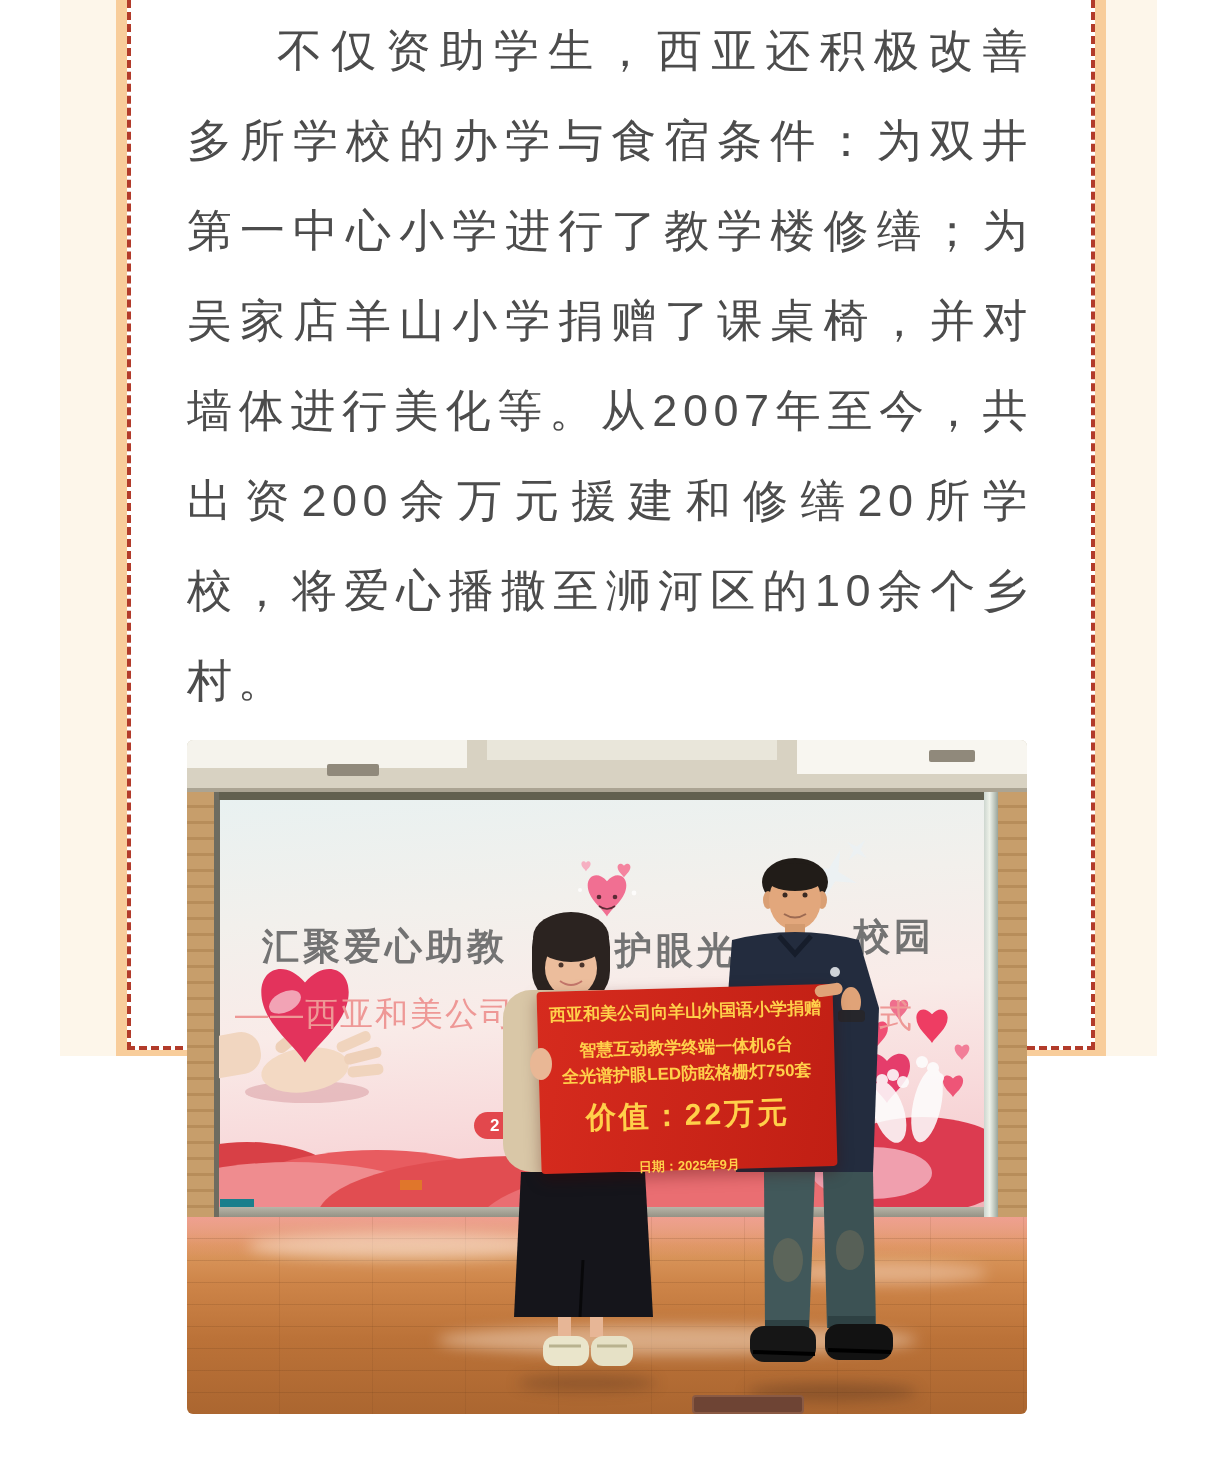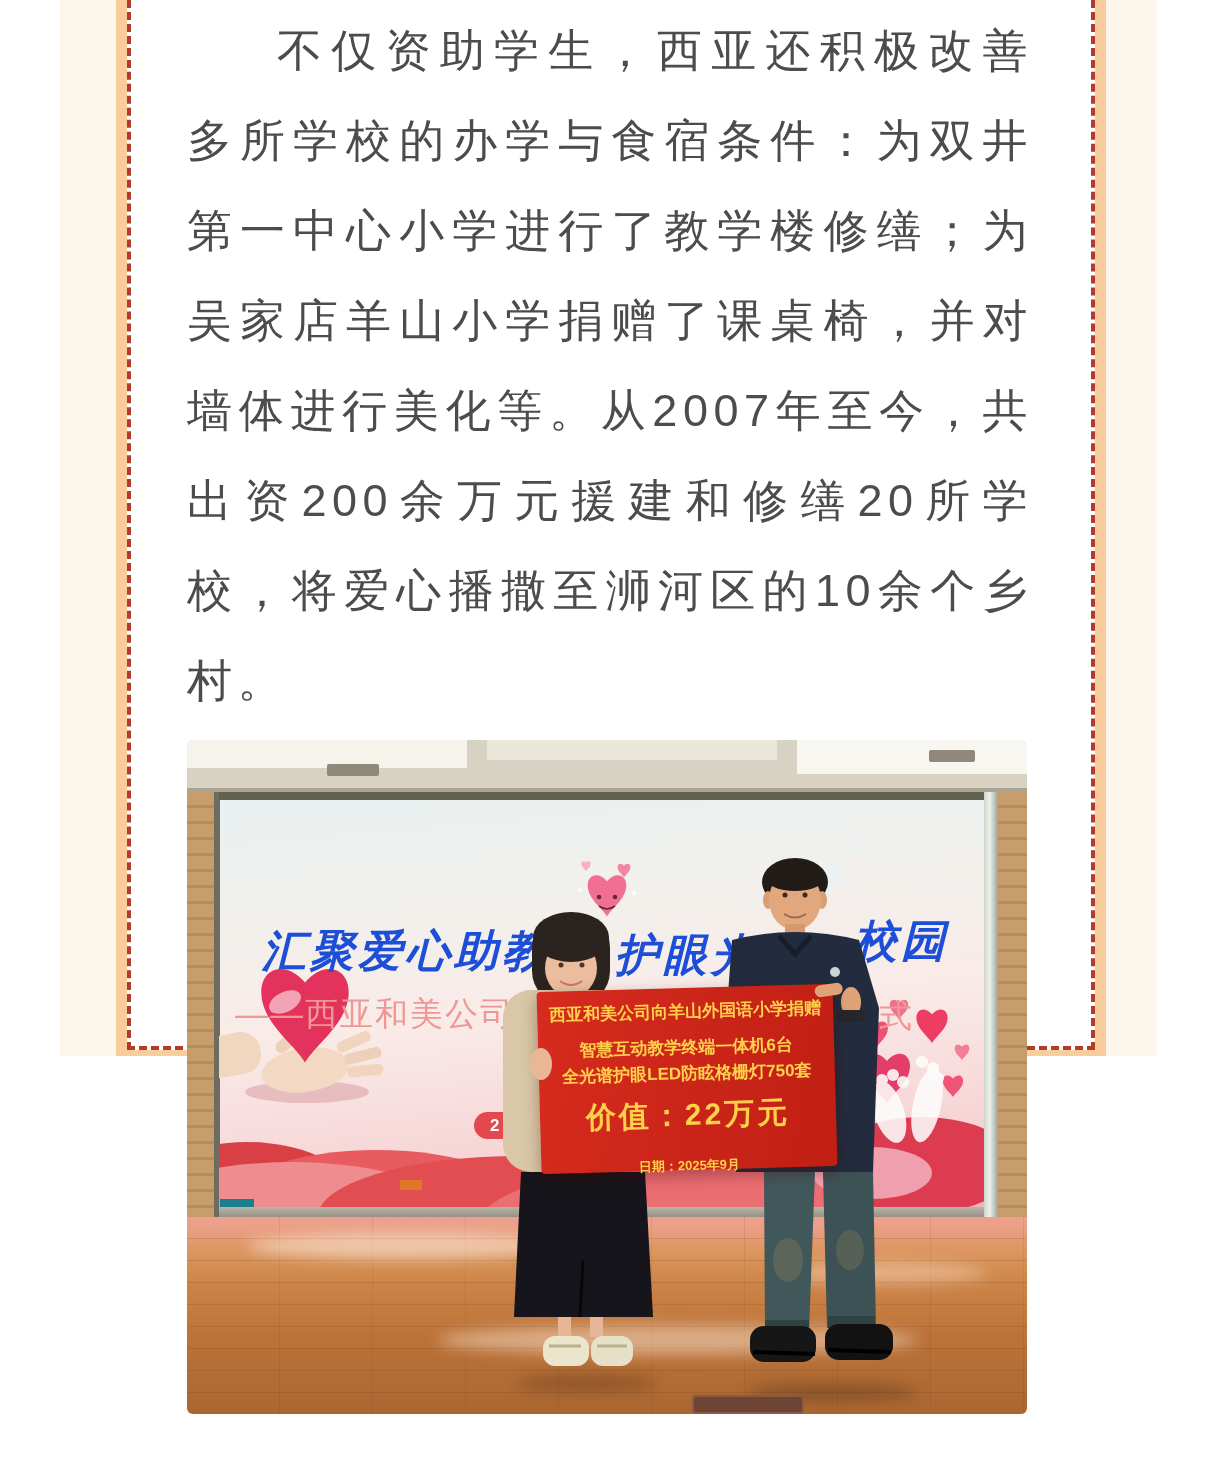--- a/index.html
+++ b/index.html
@@ -46,21 +46,21 @@
     background:linear-gradient(180deg,rgba(240,140,140,.55),rgba(240,140,140,0)); }
   .refl { position:absolute; border-radius:50%; filter:blur(7px); }
   .mat { position:absolute; left:505px; top:178px; width:112px; height:19px; background:#6e4434; border:2px solid #8a5a43; border-radius:4px; }
 
   .deco-svg, .people-svg, .hands-svg { position:absolute; left:0; top:0; width:840px; height:674px; }
   .deco-svg { z-index:3; }
   .people-svg { z-index:30; }
   .hands-svg { z-index:45; }
 
   .screen-text { position:absolute; z-index:5; white-space:nowrap; }
-  .title-seg { font-size:44px; font-weight:bold; color:#1d4ed8; letter-spacing:4px;font-style:italic; }
+  .title-seg { font-size:37px; font-weight:bold; color:#737373; letter-spacing:4px; }
   .subtitle-seg { font-size:33px; color:#ee9896; letter-spacing:2px; }
 
   .date-pill { position:absolute; left:287px; top:372px; width:92px; height:27px; border-radius:14px;
     background:#e2484d; z-index:6; color:#ffffff; font-size:17px; font-weight:bold;
     letter-spacing:9px; line-height:27px; padding-left:16px; }
 
   .board { position:absolute; left:352px; top:248px; width:296px; height:182px; z-index:40;
     background:linear-gradient(100deg,#d62b1e,#c11f14); border-radius:4px;
     transform:rotate(-1.6deg); box-shadow:0 6px 16px rgba(70,0,0,.35);
     display:flex; flex-direction:column; align-items:center; color:#ffd04a; }

